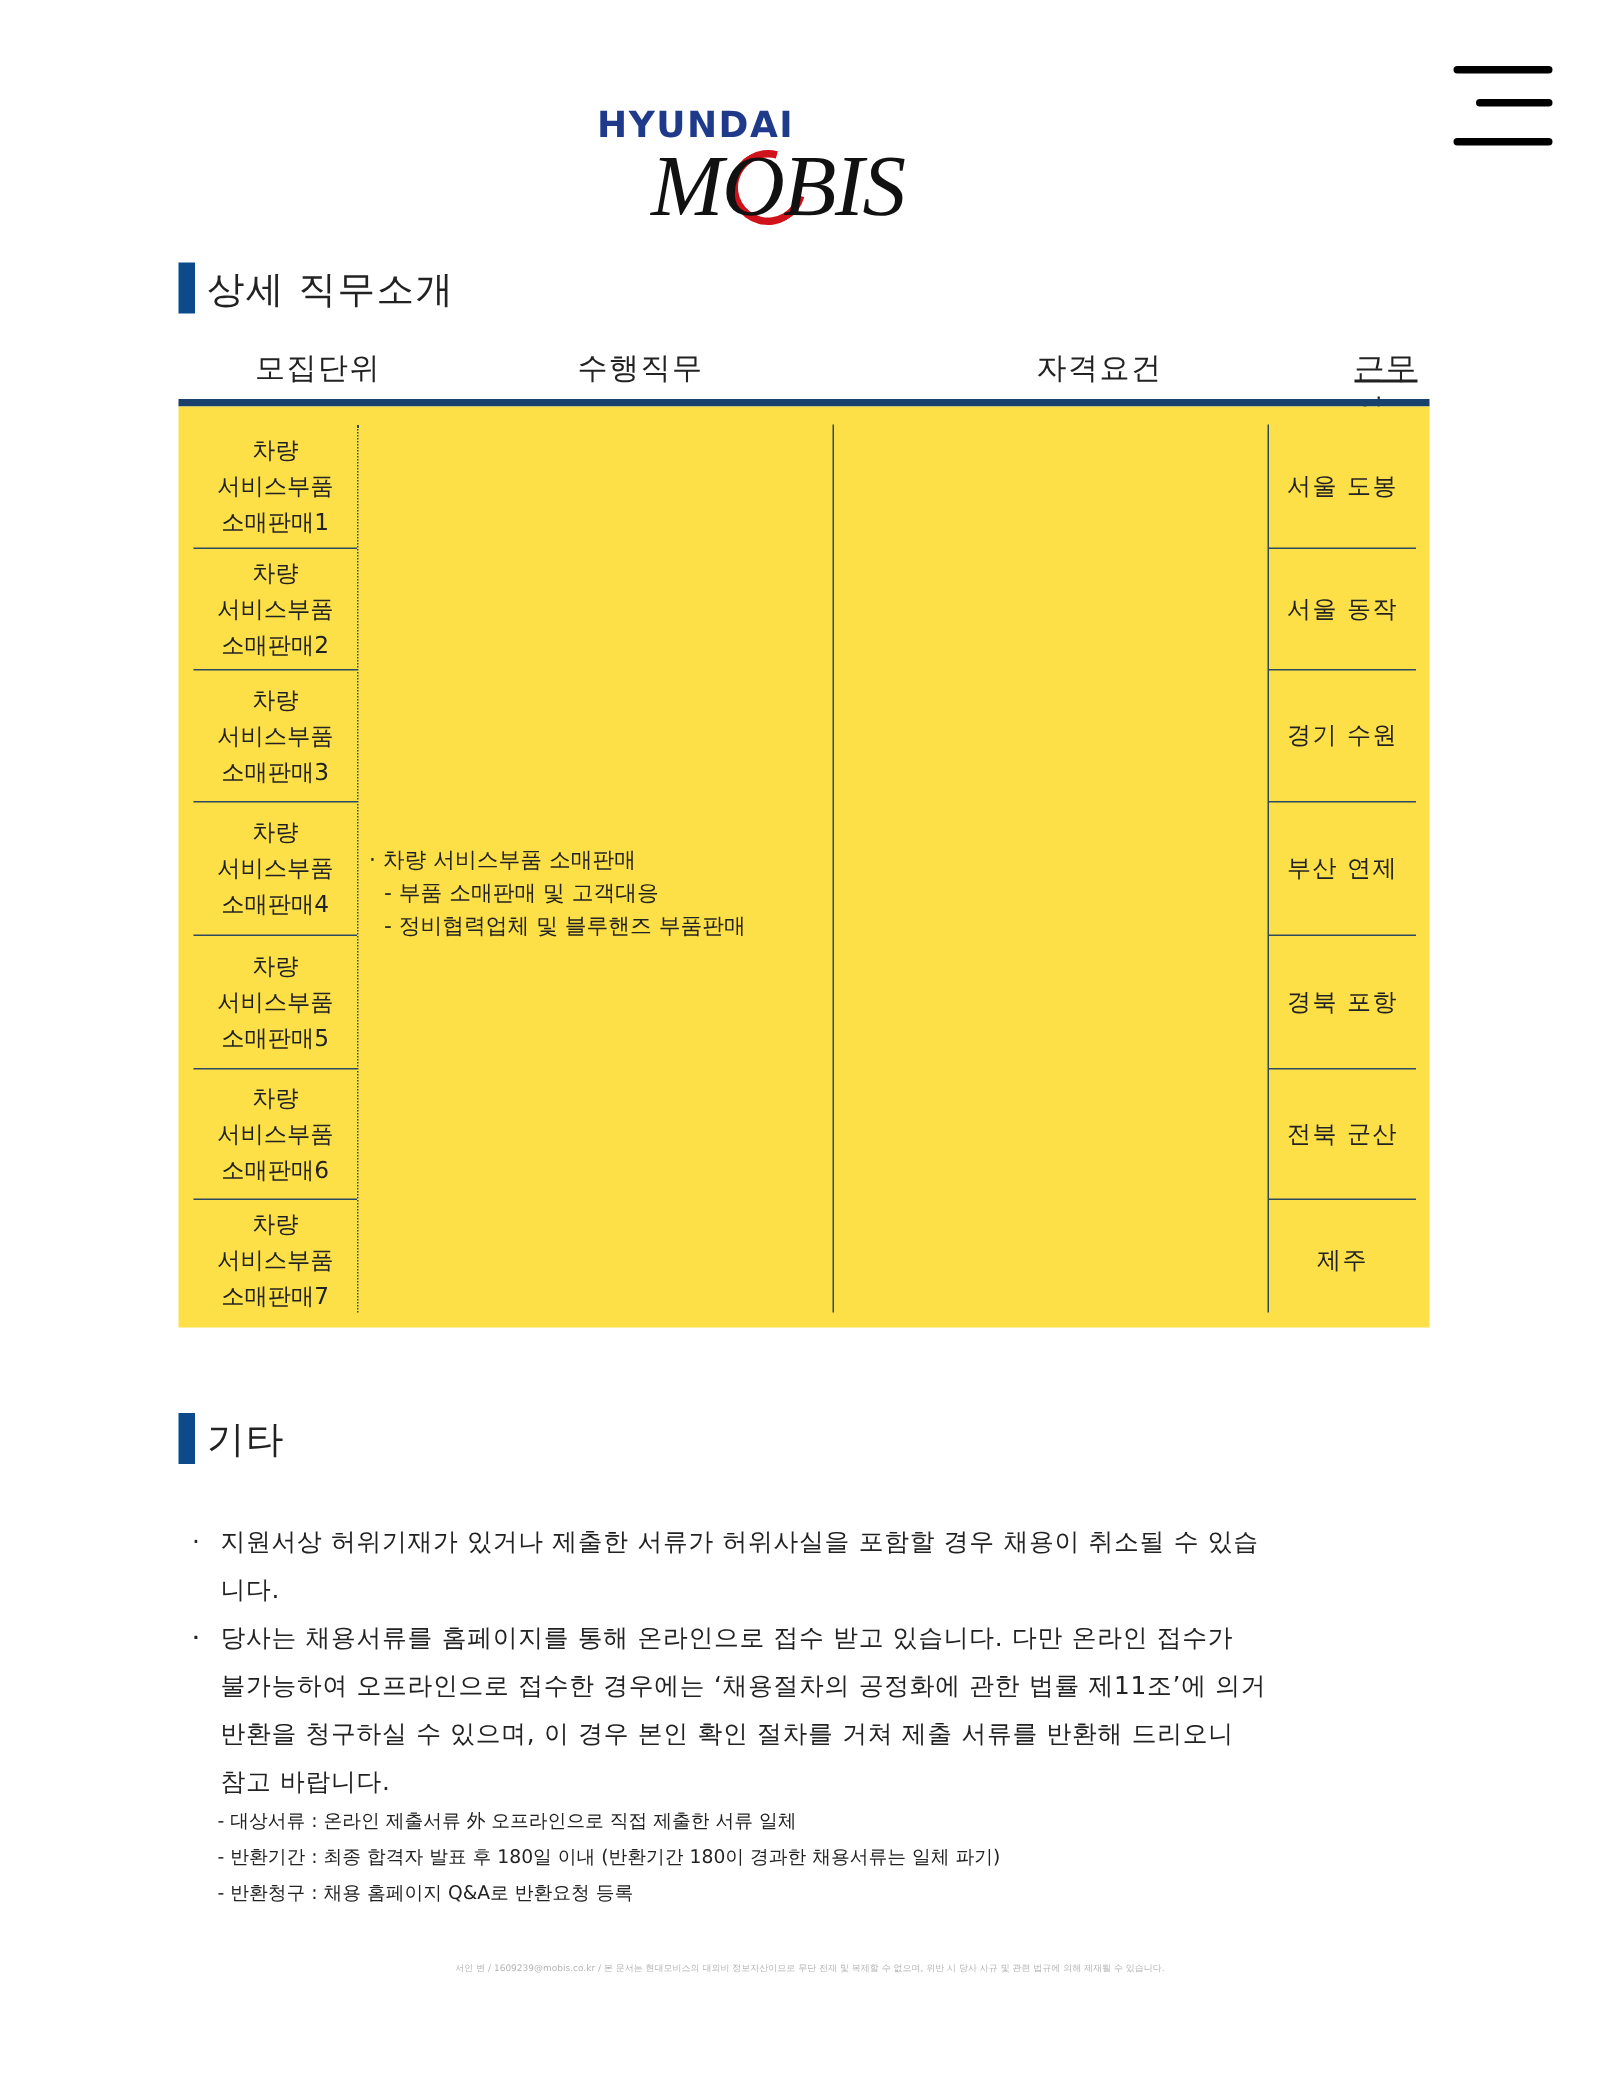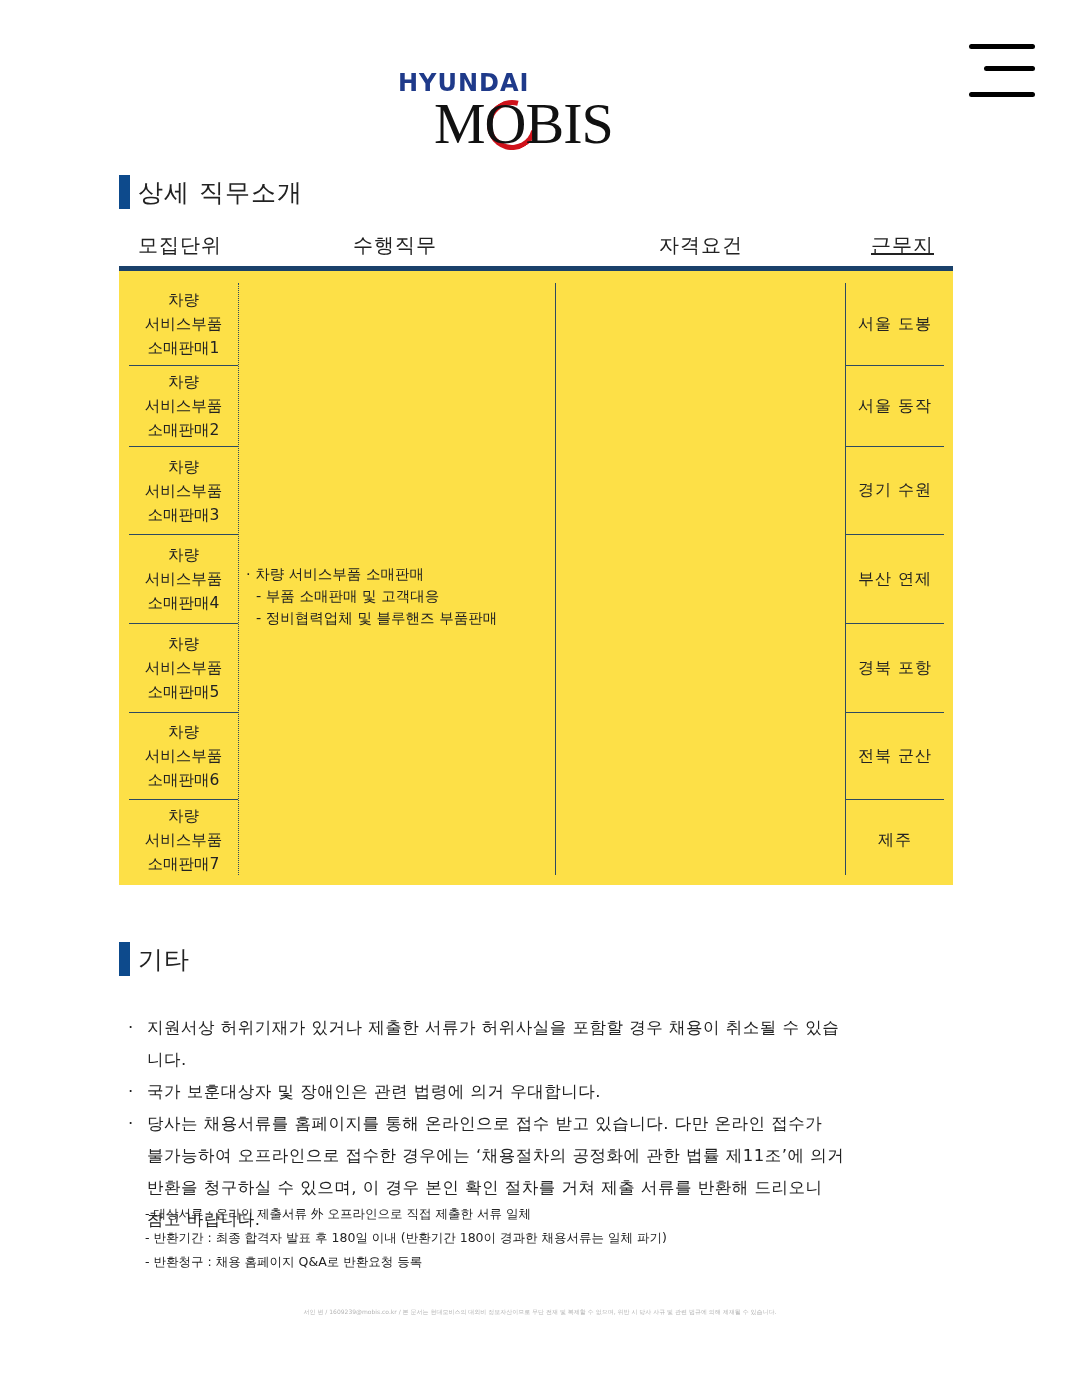--- a/index.html
+++ b/index.html
@@ -4,38 +4,38 @@
 <style>
   html, body { margin: 0; padding: 0; background: #ffffff; }
   body { width: 1080px; height: 1396px; position: relative; overflow: hidden;
          font-family: "DejaVu Sans", "Liberation Sans", sans-serif; color: #222; }
 
   
   .logo { position: absolute; left: 398px; top: 26px; width: 230px; height: 80px; margin-top: 44px; }
   .logo-hyundai { position: absolute; left: 0; top: 0; font-family: "DejaVu Sans", sans-serif;
                   font-weight: bold; font-size: 24px; letter-spacing: 1px; color: #1f3a8a; line-height: 26px; }
   .logo-mobis { position: absolute; left: 36px; top: 24px; font-family: "Liberation Serif", "DejaVu Serif", serif;
-                font-size: 58px; color: #111; line-height: 60px; letter-spacing: -1px; }
+                font-size: 58px; color: #111; line-height: 60px; letter-spacing: -1px; font-style: italic; }
   .logo-swoosh { position: absolute; left: 89px; top: 30px; width: 50px; height: 50px; border-radius: 50%;
                  border: 5px solid #d0121b; border-right-color: transparent; border-bottom-color: #d0121b;
                  box-sizing: border-box; transform: rotate(-30deg); }
   .menu-btn { position: absolute; left: 966px; top: 42px; width: 72px; height: 60px; cursor: pointer; }
   .menu-btn .bar { position: absolute; height: 5px; background: #000; border-radius: 3px; right: 3px; }
   .menu-btn .b1 { top: 2px; width: 66px; }
   .menu-btn .b2 { top: 24px; width: 51px; }
   .menu-btn .b3 { top: 50px; width: 66px; }
 
   
   .section-title { position: absolute; left: 119px; height: 34px; display: flex; align-items: center; }
   .section-title .mark { width: 11px; height: 34px; background: #0d4a8c; margin-right: 8px; }
   .section-title .txt { font-size: 25px; font-weight: normal; color: #222; letter-spacing: 1px; }
 
   
   .tbl-head { position: absolute; left: 119px; top: 226px; width: 834px; height: 40px; }
-  .tbl-head span { position: absolute; top: 6px; font-size: 20px; color: #222; letter-spacing: 1px; }
+  .tbl-head span { position: absolute; top: 6px; font-size: 20px; color: #222; letter-spacing: 1px; margin-left: 32px; }
   .tbl-rule { position: absolute; left: 119px; top: 266px; width: 834px; height: 5px; background: #1a416b; }
   .tbl-body { position: absolute; left: 119px; top: 271px; width: 834px; height: 614px; background: #fde047; }
   .unit-col { position: absolute; left: 10px; top: 12px; width: 109px; }
   .unit-cell { position: absolute; left: 0; width: 109px; display: flex; flex-direction: column;
                align-items: center; justify-content: center; font-size: 15.5px; line-height: 24px; color: #222; }
   .unit-sep { position: absolute; left: 0; width: 109px; height: 1px; background: #2d4a60; }
   .vline { position: absolute; top: 12px; width: 1px; height: 592px; background: #2d4a60; }
   .vline.dotted { background: none; border-left: 1px dotted #2d4a60; }
   .duty { position: absolute; left: 127px; top: 292px; font-size: 14.5px; line-height: 22px; color: #222; }
   .duty .sub { padding-left: 10px; }
@@ -158,21 +158,20 @@
   <div class="txt">기타</div>
 </div>
 
 <div class="notes">
   <div class="note">
     <span class="dot">·</span>
     <span>지원서상 허위기재가 있거나 제출한 서류가 허위사실을 포함할 경우 채용이 취소될 수 있습니다.</span>
   </div>
   <div class="note">
     <span class="dot">·</span>
-    <span>국가 보훈대상자 및 장애인은 관련 법령에 의거 우대합니다.</span>
   </div>
   <div class="note">
     <span class="dot">·</span>
     <div>당사는 채용서류를 홈페이지를 통해 온라인으로 접수 받고 있습니다. 다만 온라인 접수가</div>
     <div>불가능하여 오프라인으로 접수한 경우에는 ‘채용절차의 공정화에 관한 법률 제11조’에 의거</div>
     <div>반환을 청구하실 수 있으며, 이 경우 본인 확인 절차를 거쳐 제출 서류를 반환해 드리오니</div>
     <div>참고 바랍니다.</div>
   </div>
 </div>
 

